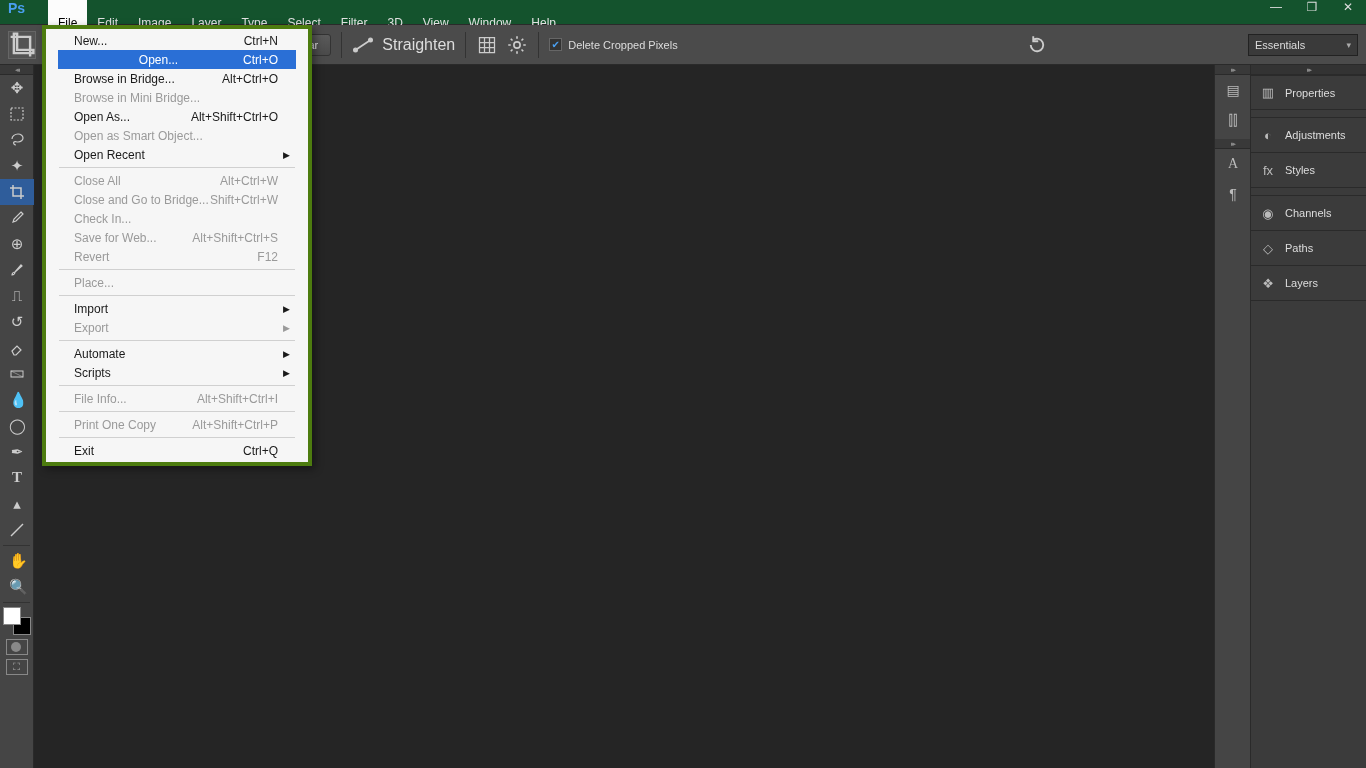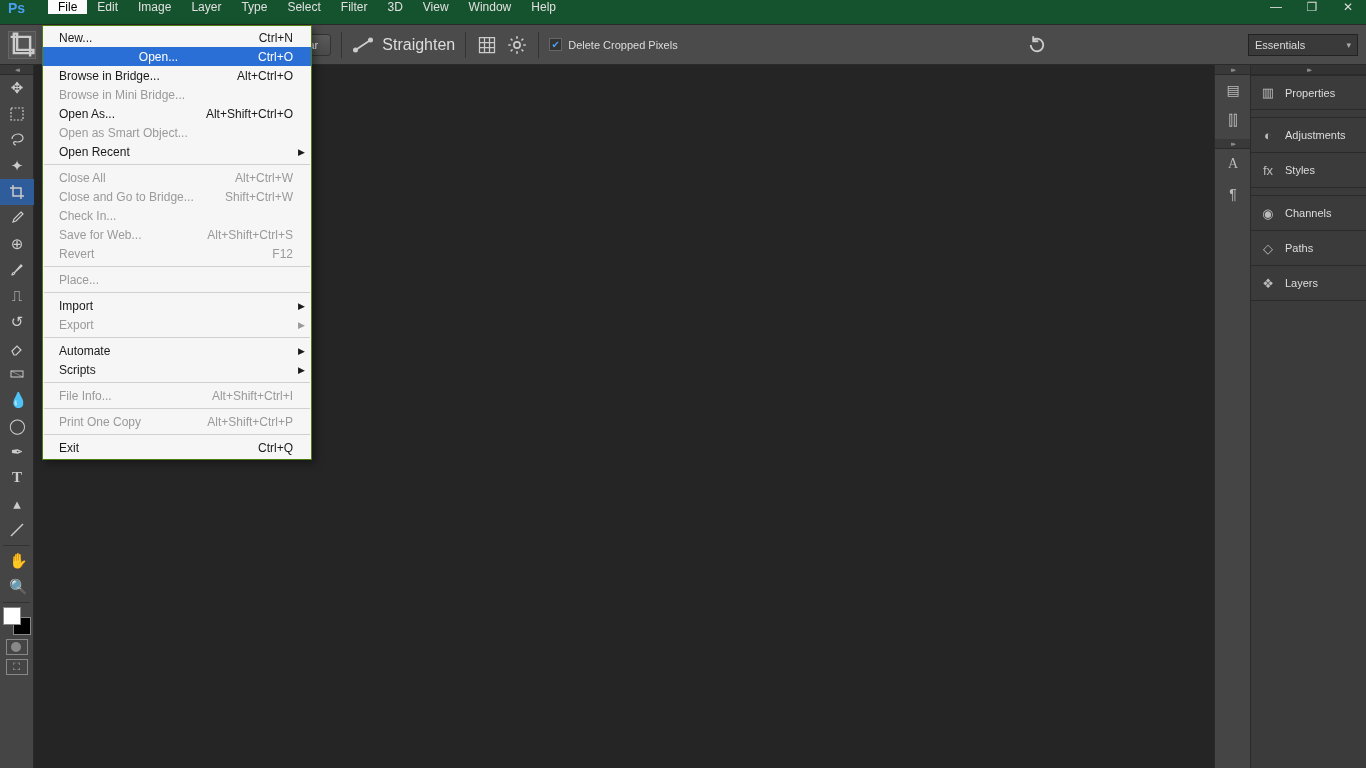--- a/index.html
+++ b/index.html
@@ -2,21 +2,21 @@
 <html><head>
 <meta charset="utf-8">
 <style>
   * { margin: 0; padding: 0; box-sizing: border-box; font-family: "Segoe UI", Tahoma, sans-serif; }
   body { width: 1366px; height: 768px; background: #2a2a2a; overflow: hidden; color: #ccc; font-size: 12px; position: relative; }
 
   
   .menubar { height: 25px; background: #14532d; display: flex; align-items: flex-start; border-bottom: 1px solid #2a2a2a; gap: 15px; }
   .app-logo { width: 33px; display: flex; align-items: center; justify-content: center; color: #4a9ff0; font-weight: bold; font-size: 14px; }
   .menubar-items { display: flex; }
-  .menubar-item { padding: 0 10px; display: flex; align-items: center; cursor: default; color: #e0e0e0; }
+  .menubar-item { padding: 16px 10px; display: flex; align-items: center; cursor: default; color: #e0e0e0; }
   .menubar-item.active { background: #fcfcfc; color: #000; }
   .window-controls { margin-left: auto; display: flex; }
   .window-ctrl { width: 36px; display: flex; align-items: center; justify-content: center; color: #ddd; }
 
   
   .optionsbar { height: 40px; background: #4b4b4b; display: flex; align-items: center; gap: 8px; padding: 0 8px; border-bottom: 1px solid #2a2a2a; position: relative; }
   .opt-icon { width: 22px; height: 22px; display: flex; align-items: center; justify-content: center; color: #ccc; border: 1px solid transparent; }
   .opt-icon.tool { border: 1px solid #666; background: #535353; width: 28px; height: 28px; }
   .opt-sep { width: 1px; height: 26px; background: #333; margin: 0 2px; }
   .opt-input { width: 56px; height: 22px; background: #333; border: 1px solid #222; color: #ccc; padding: 0 4px; font-size: 11px; }
@@ -55,21 +55,21 @@
 
   .panels-col { position: absolute; right: 0; top: 65px; width: 116px; bottom: 0; background: #3b3b3b; border-left: 1px solid #2a2a2a; }
   .panel-row { height: 35px; display: flex; align-items: center; gap: 8px; padding: 0 8px; background: #3b3b3b; border-bottom: 1px solid #2a2a2a; color: #ddd; font-size: 11px; }
   .panel-row.first { border-top: 1px solid #2a2a2a; }
   .panel-glyph { width: 18px; text-align: center; color: #bbb; font-size: 13px; }
   .panel-spacer { height: 8px; background: #3b3b3b; border-bottom: 1px solid #2a2a2a; }
   .panels-header { height: 10px; background: #333; border-bottom: 1px solid #2a2a2a; display:flex; align-items:center; justify-content:center;}
   .panels-header::before { content:"▸▸"; font-size:7px; color:#888; letter-spacing:-2px;}
 
   
-  .dropdown { position: absolute; left: 42px; top: 25px; width: 270px; background: #f6f6f6; border: 1px solid #4d7c0f; box-shadow: 3px 3px 8px rgba(0,0,0,.4); padding: 2px 0; z-index: 100; }
+  .dropdown { position: absolute; left: 42px; top: 25px; width: 270px; background: #f6f6f6; border: 4px solid #4d7c0f; box-shadow: 3px 3px 8px rgba(0,0,0,.4); padding: 2px 12px; z-index: 100; }
   .menu-item { height: 19px; display: flex; align-items: center; padding: 0 18px 0 16px; font-size: 12px; color: #1a1a1a; position: relative; }
   .menu-item.disabled { color: #9a9a9a; }
   .menu-item.hover { background: #2a6fd6; color: #fff; text-align: center; }
   .menu-item .label { flex: 1; }
   .menu-item .shortcut { color: inherit; font-size: 12px; }
   .menu-item .submenu-arrow { position: absolute; right: 6px; font-size: 9px; }
   .menu-sep { height: 1px; background: #d0d0d0; margin: 3px 1px; }
 
   svg { fill: currentColor; stroke: currentColor; }
 </style>

